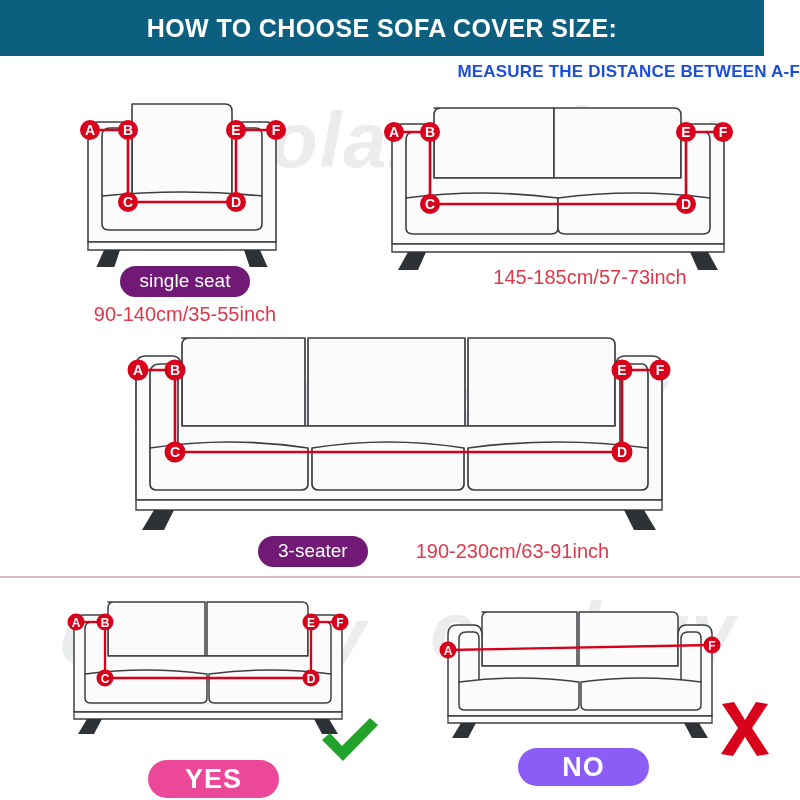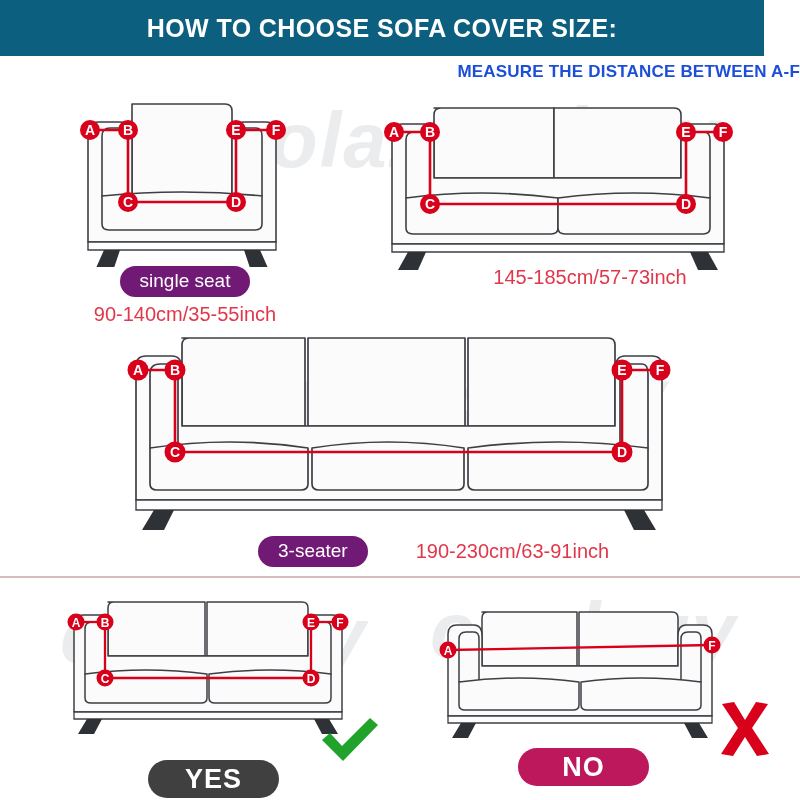--- a/index.html
+++ b/index.html
@@ -66,22 +66,22 @@
 
   
   .btn{
     position:absolute;
     border-radius:22px;
     color:#ffffff;
     font-size:27px;font-weight:bold;letter-spacing:1px;
     display:flex;align-items:center;justify-content:center;
     height:38px;width:131px;
   }
-  .btn-yes{background:#404040;left:148px;top:760px;}
-  .btn-no{background:#be185d;left:518px;top:748px;}
+  .btn-yes{background:#ec4899;left:148px;top:760px;}
+  .btn-no{background:#8b5cf6;left:518px;top:748px;}
 
   .mark{position:absolute;}
 </style>
 </head>
 <body>
 
 <div class="page">
 
   <div class="header">
     <div class="header-title">HOW TO CHOOSE SOFA COVER SIZE:</div>

